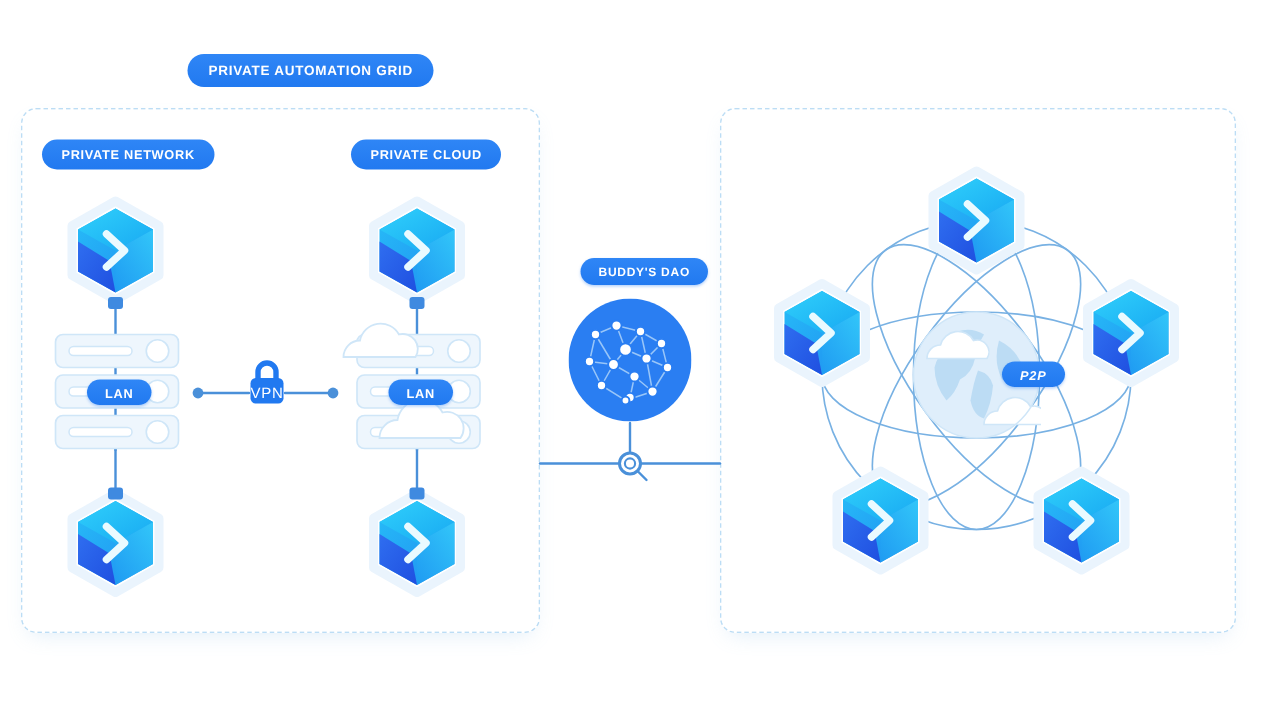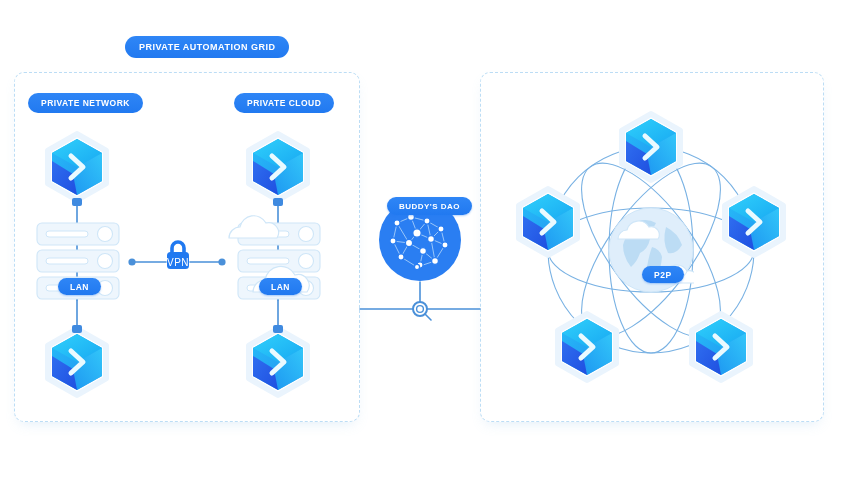--- a/index.html
+++ b/index.html
@@ -18,21 +18,20 @@
     color:#ffffff;border-radius:999px;letter-spacing:.055em;
     font-weight:bold;white-space:nowrap;box-sizing:border-box;
     text-transform:uppercase;z-index:40;
   }
   .pill.grid-title{height:22px;padding:0 14px;font-size:9px;}
   .pill.zone-title{height:20px;padding:0 13px;font-size:8.5px;}
   .pill.tag{
     height:17px;padding:0 12px;font-size:8.5px;border-radius:999px;
     letter-spacing:.06em;
     box-shadow:0 1px 2px rgba(33,121,240,.35);
-    margin-top:25px;
   }
 
   
   .panel{
     position:absolute;box-sizing:border-box;
     border:1px dashed #bcddf5;border-radius:10px;background:#ffffff;
     box-shadow:0 6px 14px -6px rgba(140,190,230,.30);
     z-index:5;
   }
 
@@ -227,21 +226,21 @@
         <path d="M58 20 q12 6 16 18 q-6 10 -14 8 q-6 -12 -2 -26 Z"></path>
       </g>
       <g fill="#ffffff" stroke="#cfe6f8" stroke-width="1.1">
         <path d="M10 32 a9 9 0 0 1 9 -9 a12 12 0 0 1 22 -3 a8 8 0 0 1 9 12 Z"></path>
         <path d="M48 76 a9 9 0 0 1 9 -9 a12 12 0 0 1 22 -3 a8 8 0 0 1 9 12 Z"></path>
       </g>
       <circle cx="43" cy="43" r="42" fill="none" stroke="#cfe6f8" stroke-width="1"></circle>
     </svg>
   </div>
 
-  <div class="pill tag" style="left:642px;top:241px;">P2P</div>
+  <div class="pill tag" style="left:668px;top:241px;font-style:italic;">P2P</div>
 
   <svg width="0" height="0" style="position:absolute;">
     <defs>
       <linearGradient id="hexTop" x1="0" y1="0" x2="1" y2="1">
         <stop offset="0%" stop-color="#30d0fb"></stop>
         <stop offset="100%" stop-color="#18a9f2"></stop>
       </linearGradient>
       <linearGradient id="hexMid" x1="0" y1="0" x2="1" y2="1">
         <stop offset="0%" stop-color="#27bdf8"></stop>
         <stop offset="100%" stop-color="#1f8ef0"></stop>

